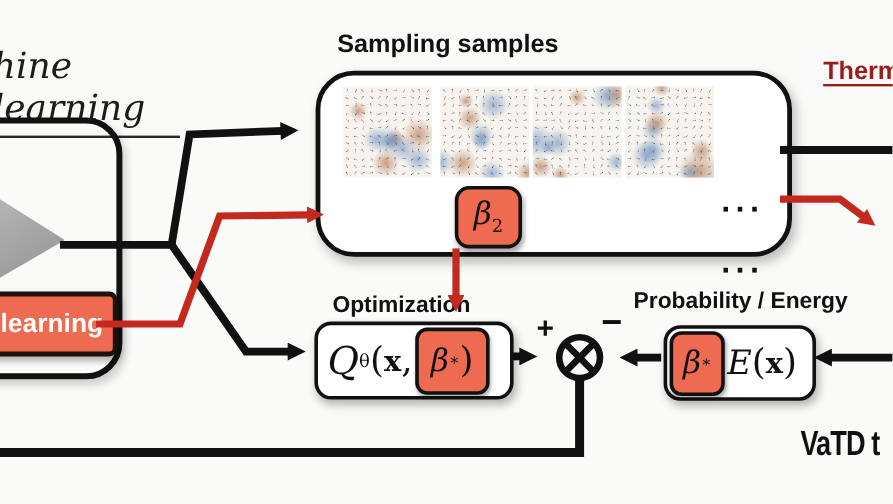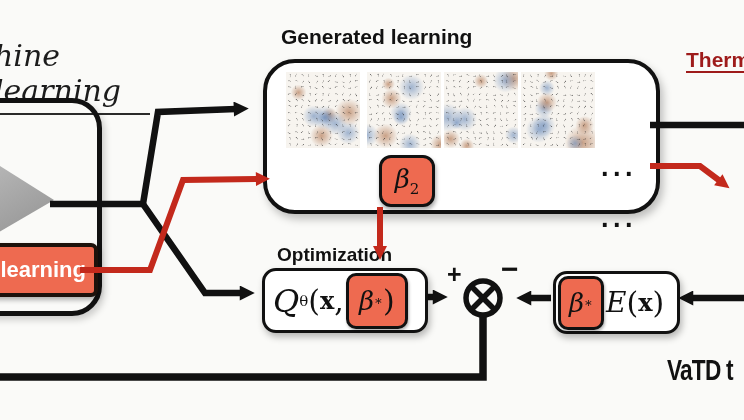--- a/index.html
+++ b/index.html
@@ -87,21 +87,21 @@
   <div class="abs" id="ml-caption">hine learning</div>
   <div class="abs" id="thermo-caption">Therm</div>
 
   <div class="abs" id="ml-box"></div>
   <div class="abs" id="network-diamond"></div>
 
   <div class="abs" id="dist-box">
     <span>learning</span>
   </div>
 
-  <div class="abs lbl" id="samples-title">Generated learning</div>
+  <div class="abs lbl" id="samples-title">Sampling samples</div>
   <div class="abs" id="samples-box">
     <div class="sample-tile" style="left: 19px; background-image: radial-gradient(17px at 52% 60%, rgba(104, 138, 186, 0.6), rgba(255, 255, 255, 0) 72%), radial-gradient(19px at 85% 53%, rgba(158, 84, 38, 0.52), rgba(255, 255, 255, 0) 72%), radial-gradient(10px at 53% 60%, rgba(104, 138, 186, 0.6), rgba(255, 255, 255, 0) 72%), radial-gradient(16px at 48% 84%, rgba(158, 84, 38, 0.52), rgba(255, 255, 255, 0) 72%), radial-gradient(16px at 67% 68%, rgba(104, 138, 186, 0.6), rgba(255, 255, 255, 0) 72%), radial-gradient(11px at 17% 27%, rgba(158, 84, 38, 0.52), rgba(255, 255, 255, 0) 72%), radial-gradient(15px at 37% 58%, rgba(104, 138, 186, 0.6), rgba(255, 255, 255, 0) 72%), radial-gradient(11px at 59% 57%, rgba(158, 84, 38, 0.52), rgba(255, 255, 255, 0) 72%), radial-gradient(16px at 84% 80%, rgba(104, 138, 186, 0.6), rgba(255, 255, 255, 0) 72%);">
         <div class="arrow-grid">
           <span style="transform: rotate(276deg);">→</span>
           <span style="transform: rotate(114deg);">→</span>
           <span style="transform: rotate(224deg);">→</span>
           <span style="transform: rotate(90deg);">→</span>
           <span style="transform: rotate(20deg);">→</span>
           <span style="transform: rotate(266deg);">→</span>
           <span style="transform: rotate(351deg);">→</span>
@@ -643,20 +643,21 @@
 
     <div class="abs ellipsis" style="left:334px;top:96px">···</div>
     <div class="abs ellipsis" style="left:334px;top:147px">···</div>
 
     <div class="beta-chip" style="left:112px">
       <span class="math"><span class="it">β</span><sub>2</sub></span>
       </div>
   </div>
 
   <div class="abs lbl" id="probability-label">Optimization</div>
+  <div class="abs lbl" id="prob-energy-label">Probability / Energy</div>
   <div class="abs lbl" id="vatd-label">VaTD t</div>
 
   <div class="abs formula-box over" id="q-box">
     <span class="math it" style="font-size:32px">Q</span>
       <sub class="math small">θ</sub>
       <span class="math t30">(</span>
       <span class="math bf t24">x</span>
       <span class="math t30">,</span>
     <span class="red-chip" id="q-beta-chip">
       <span class="math it t26">β</span>

